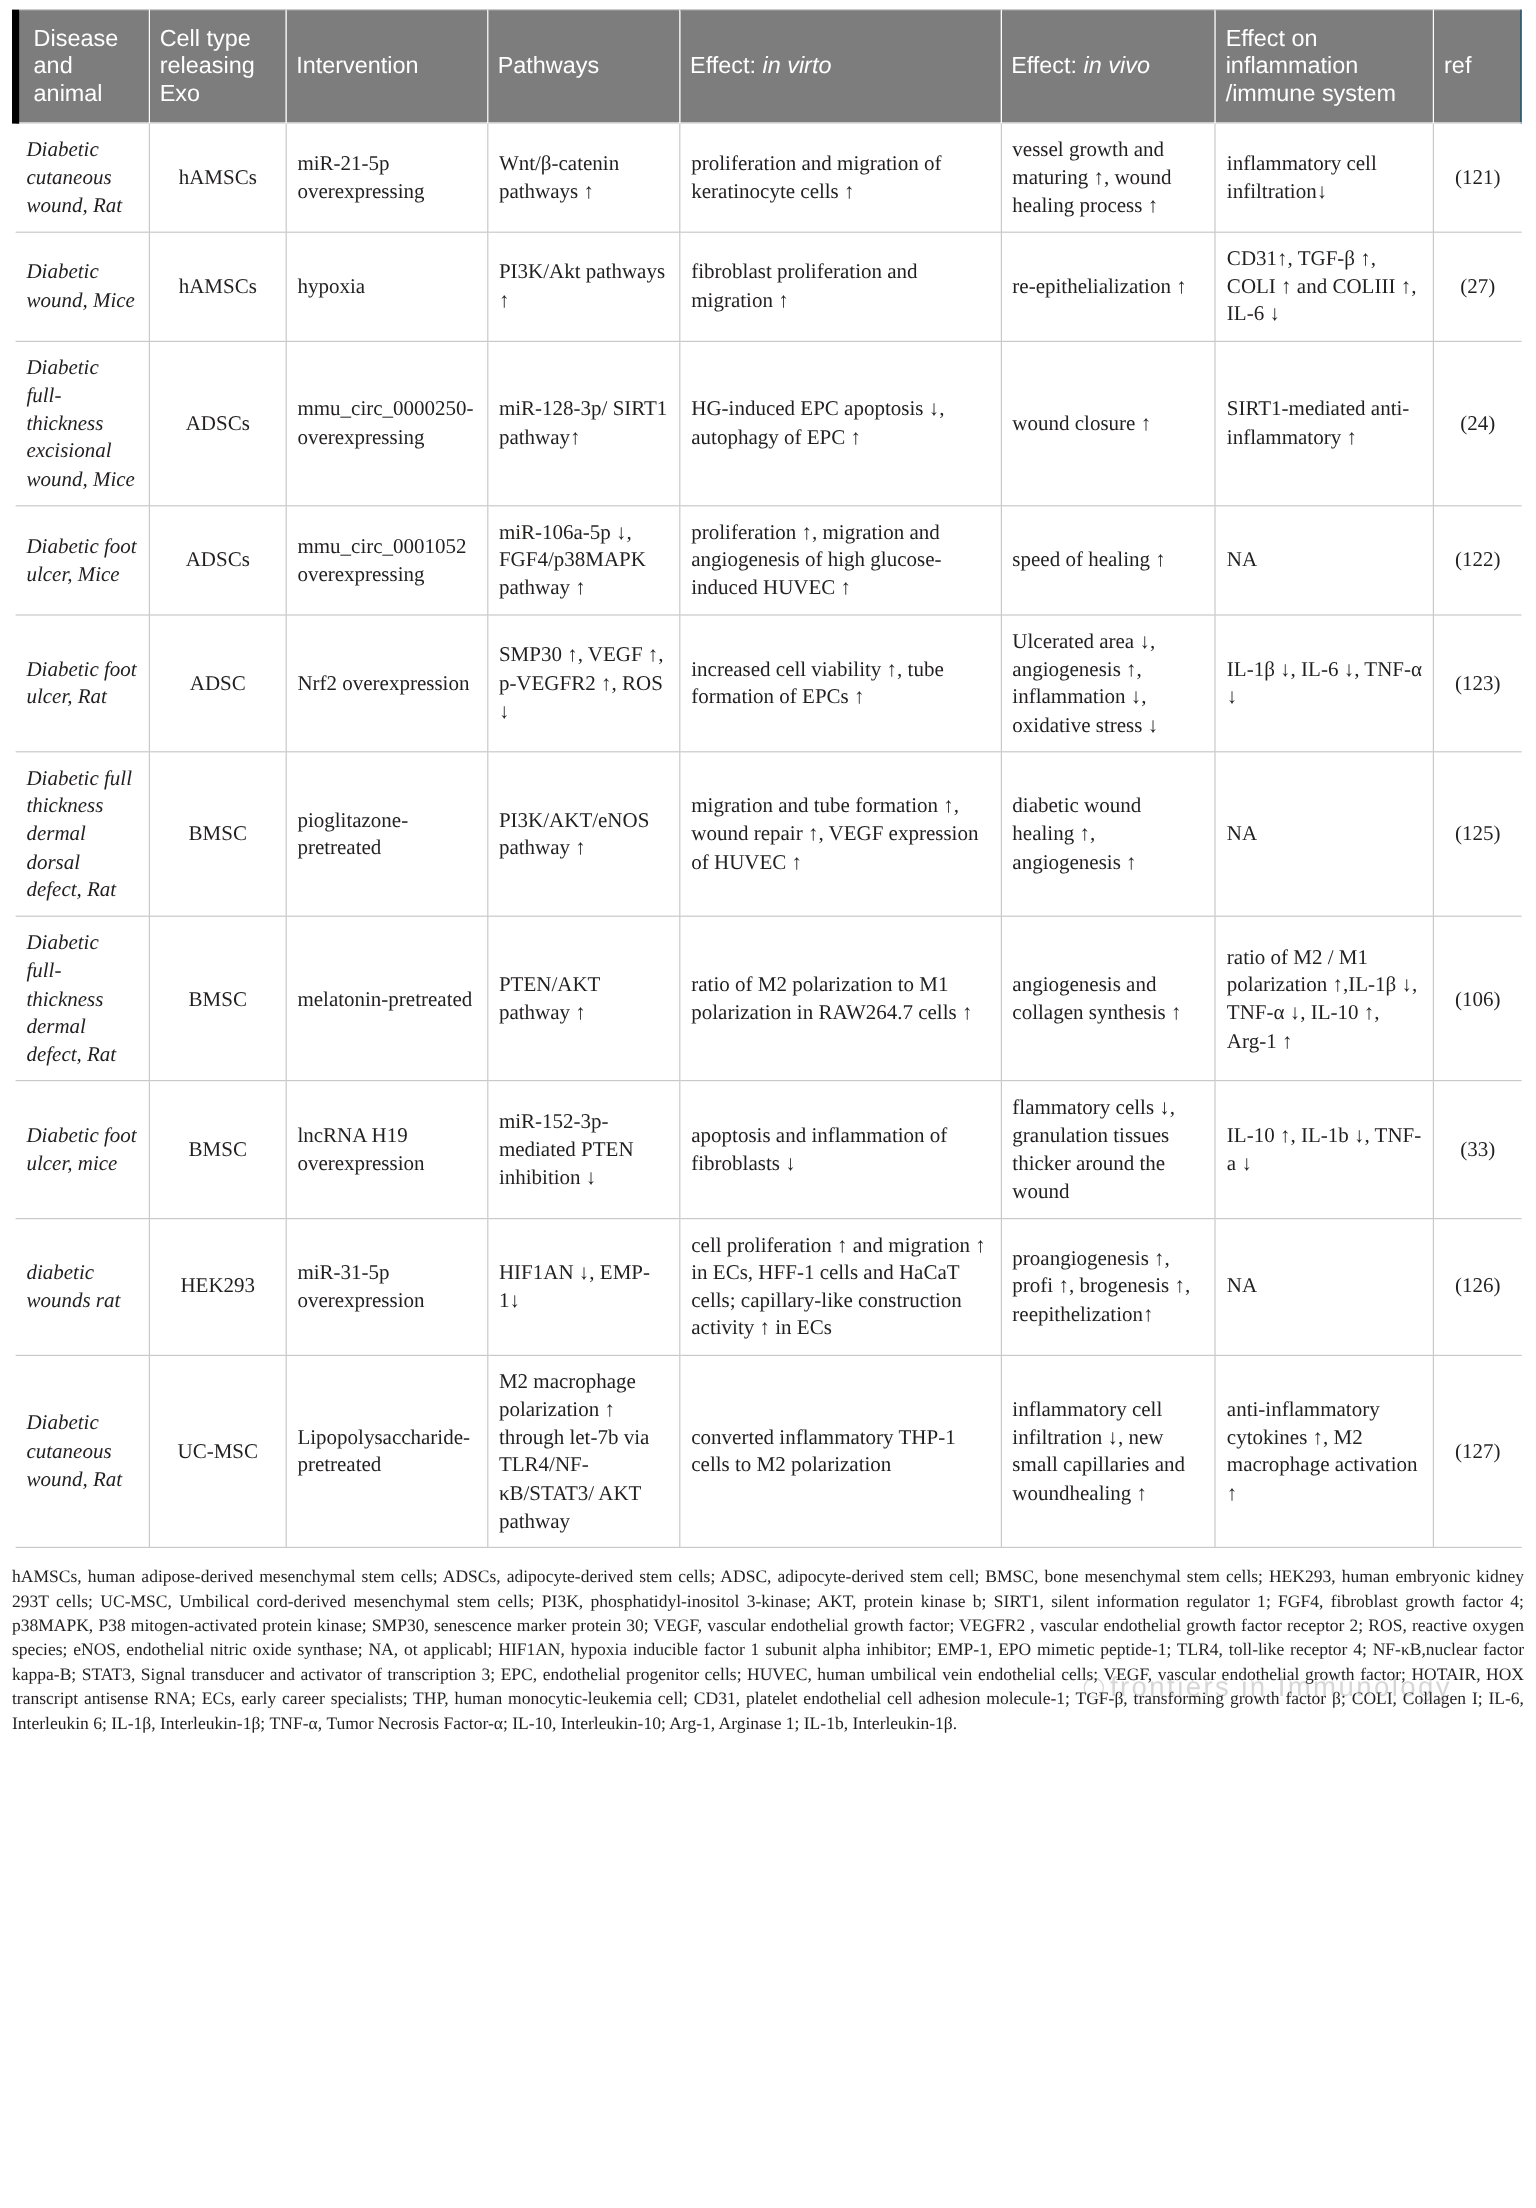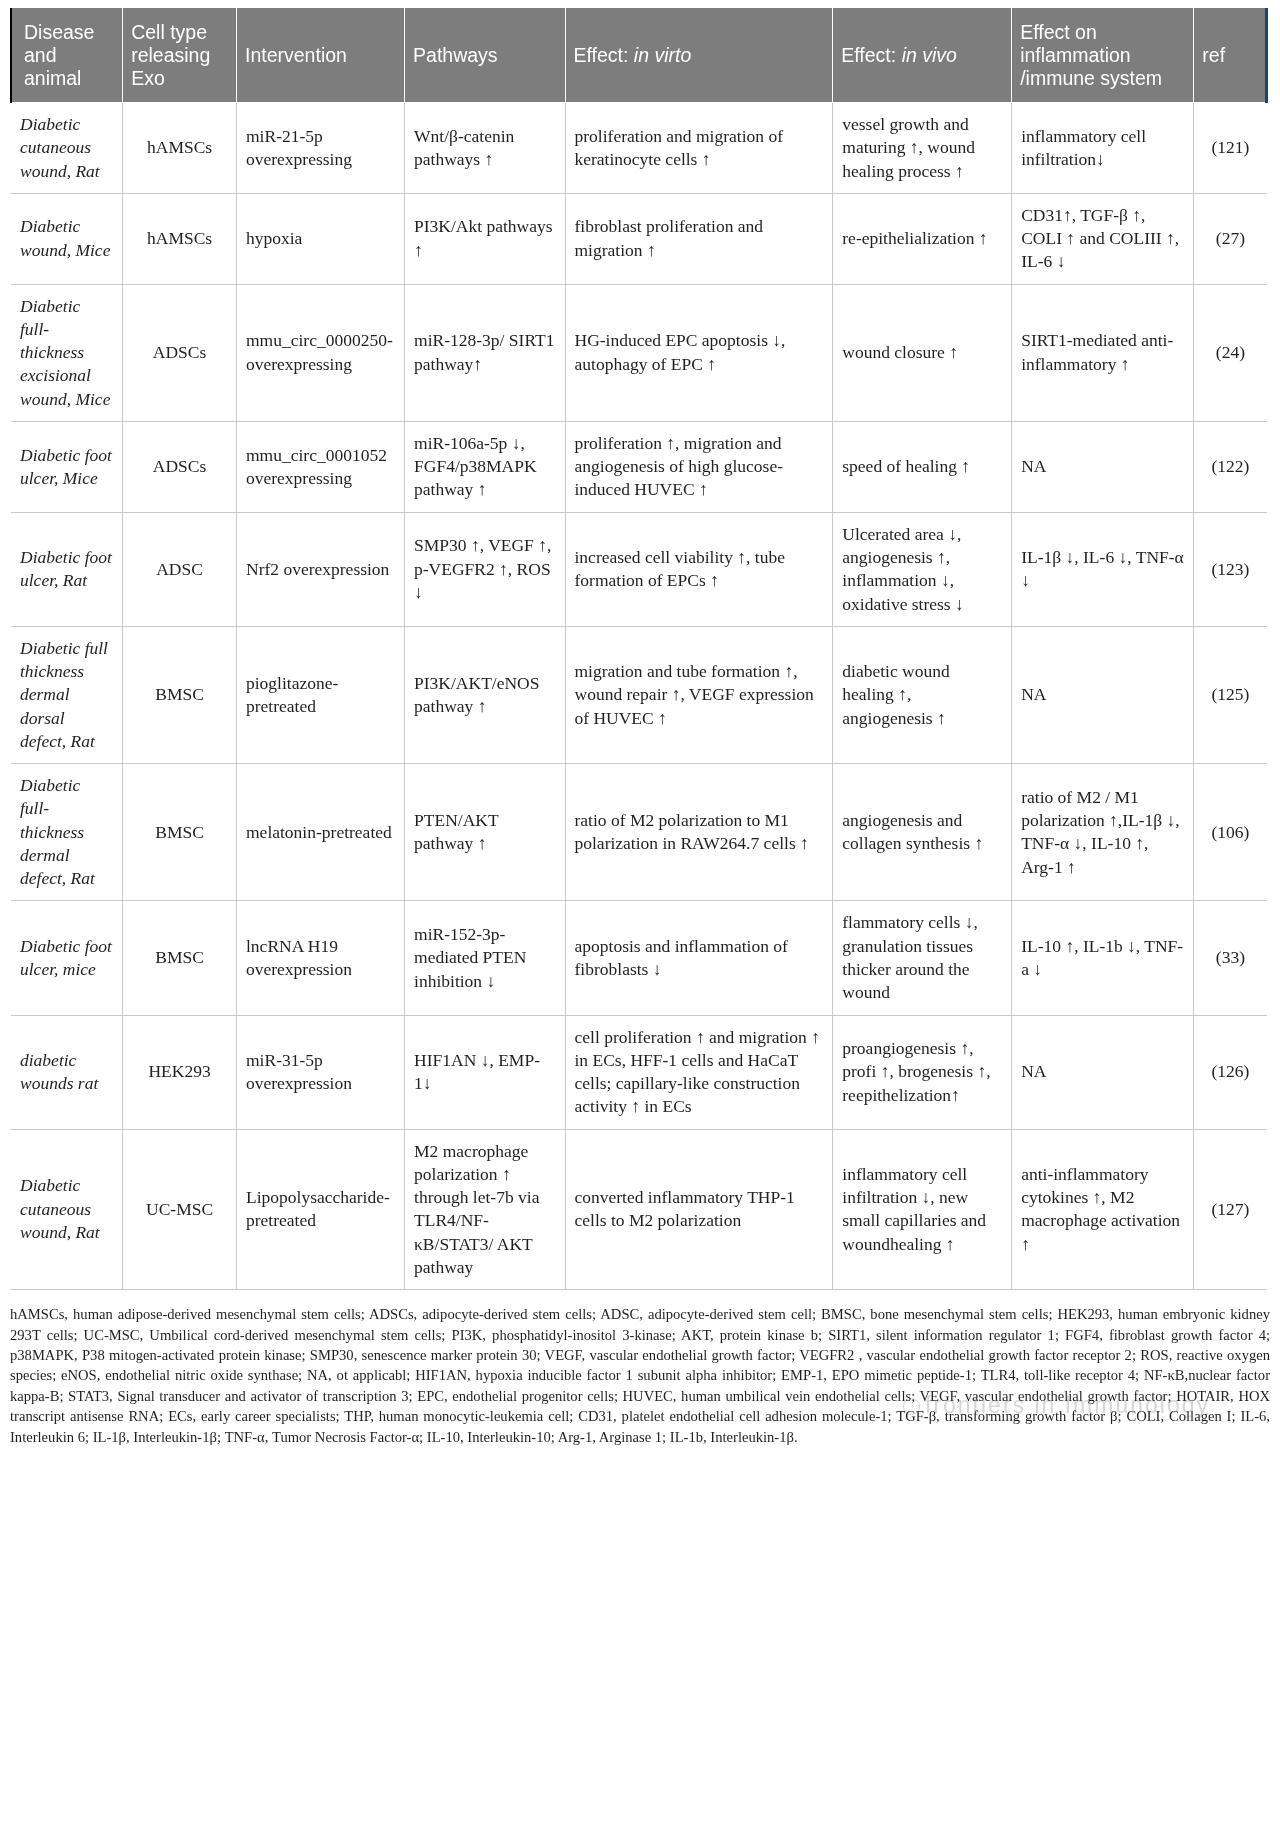--- a/index.html
+++ b/index.html
@@ -27,22 +27,22 @@
     font-family: "Liberation Sans", "DejaVu Sans", sans-serif;
     font-weight: 400;
     font-size: 19.5px;
     line-height: 1.18;
     text-align: left;
     vertical-align: middle;
     padding: 12px 8px;
     border: 1px solid #ffffff;
     border-top: 1px solid #7d7d7d;
   }
-  table.tbl thead th:first-child { text-align: left; padding-left: 12px; border-left: 2px solid #000000; }
-  table.tbl thead th:last-child { border-right: 3px solid #0c4a6e; }
+  table.tbl thead th:first-child { text-align: left; padding-left: 12px; border-left: 6px solid #000000; }
+  table.tbl thead th:last-child { border-right: 1px solid #0c4a6e; }
   table.tbl tbody td {
     border-top: 1px solid #c9c9c9;
     border-bottom: 1px solid #c9c9c9;
     font-size: 17.5px;
     line-height: 1.33;
     vertical-align: middle;
     padding: 10px 9px 10px 9px;
     word-wrap: break-word;
   }
   table.tbl tbody tr td.vline {

